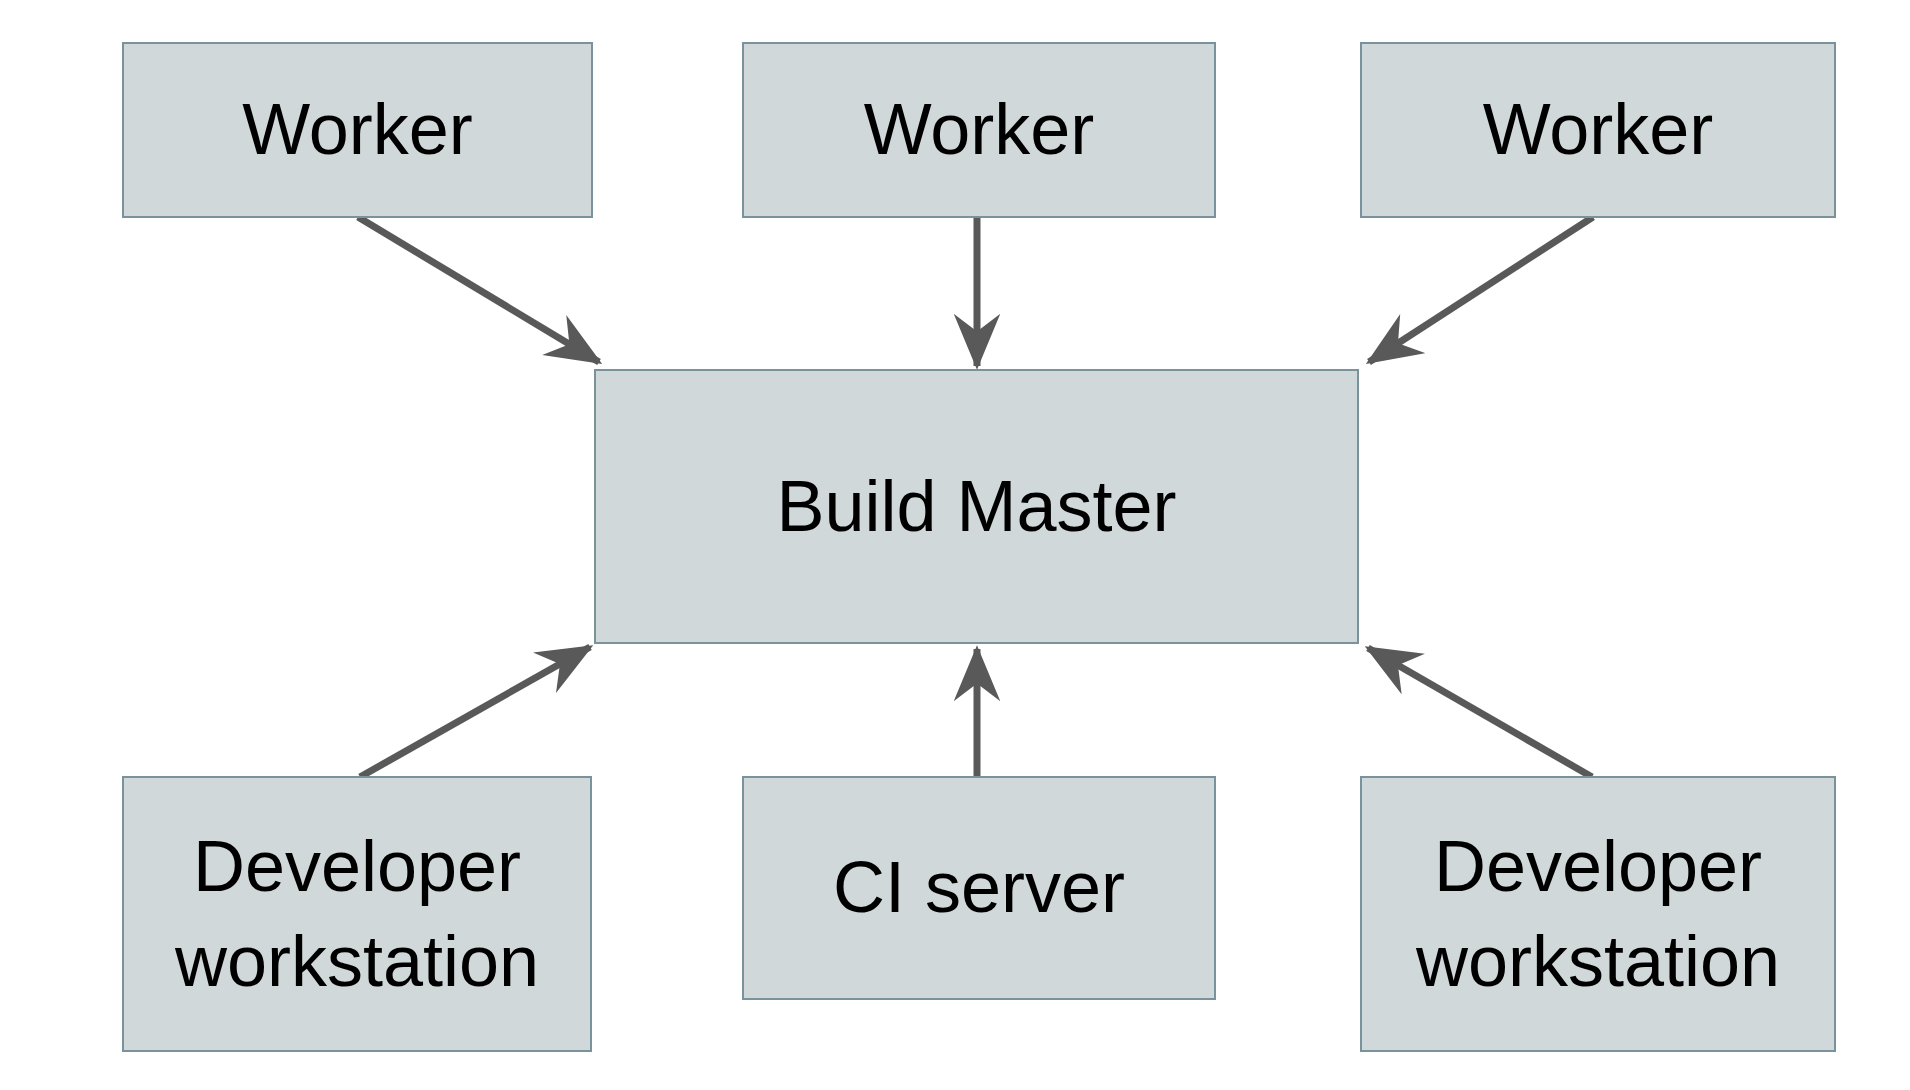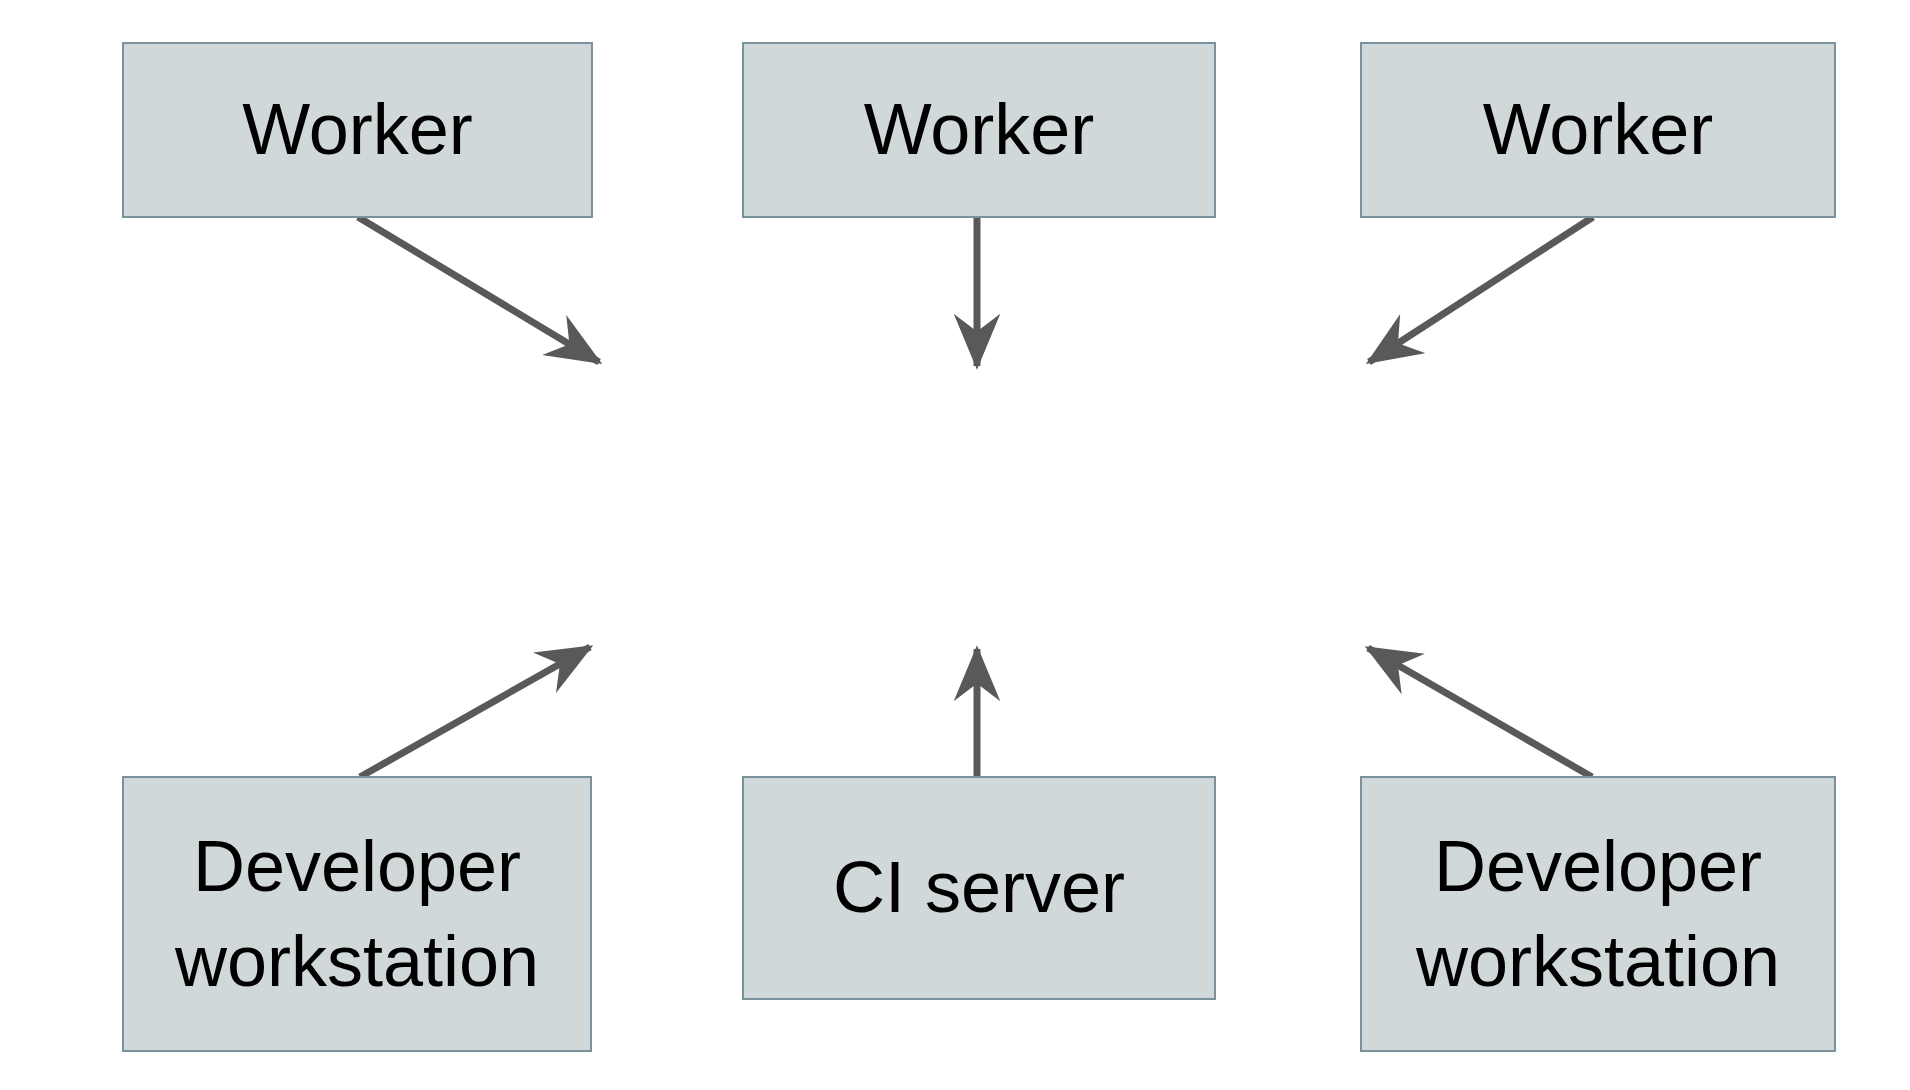--- a/index.html
+++ b/index.html
@@ -66,20 +66,23 @@
   </div>
 
   <div class="node n-worker-2">
     <span>Worker</span>
   </div>
 
   <div class="node n-worker-3">
     <span>Worker</span>
   </div>
 
+  <div class="node n-build-master">
+    <span>Build Master</span>
+  </div>
 
   <div class="node n-dev-1">
     <span>Developer workstation</span>
   </div>
 
   <div class="node n-ci">
     <span>CI server</span>
   </div>
 
   <div class="node n-dev-2">

